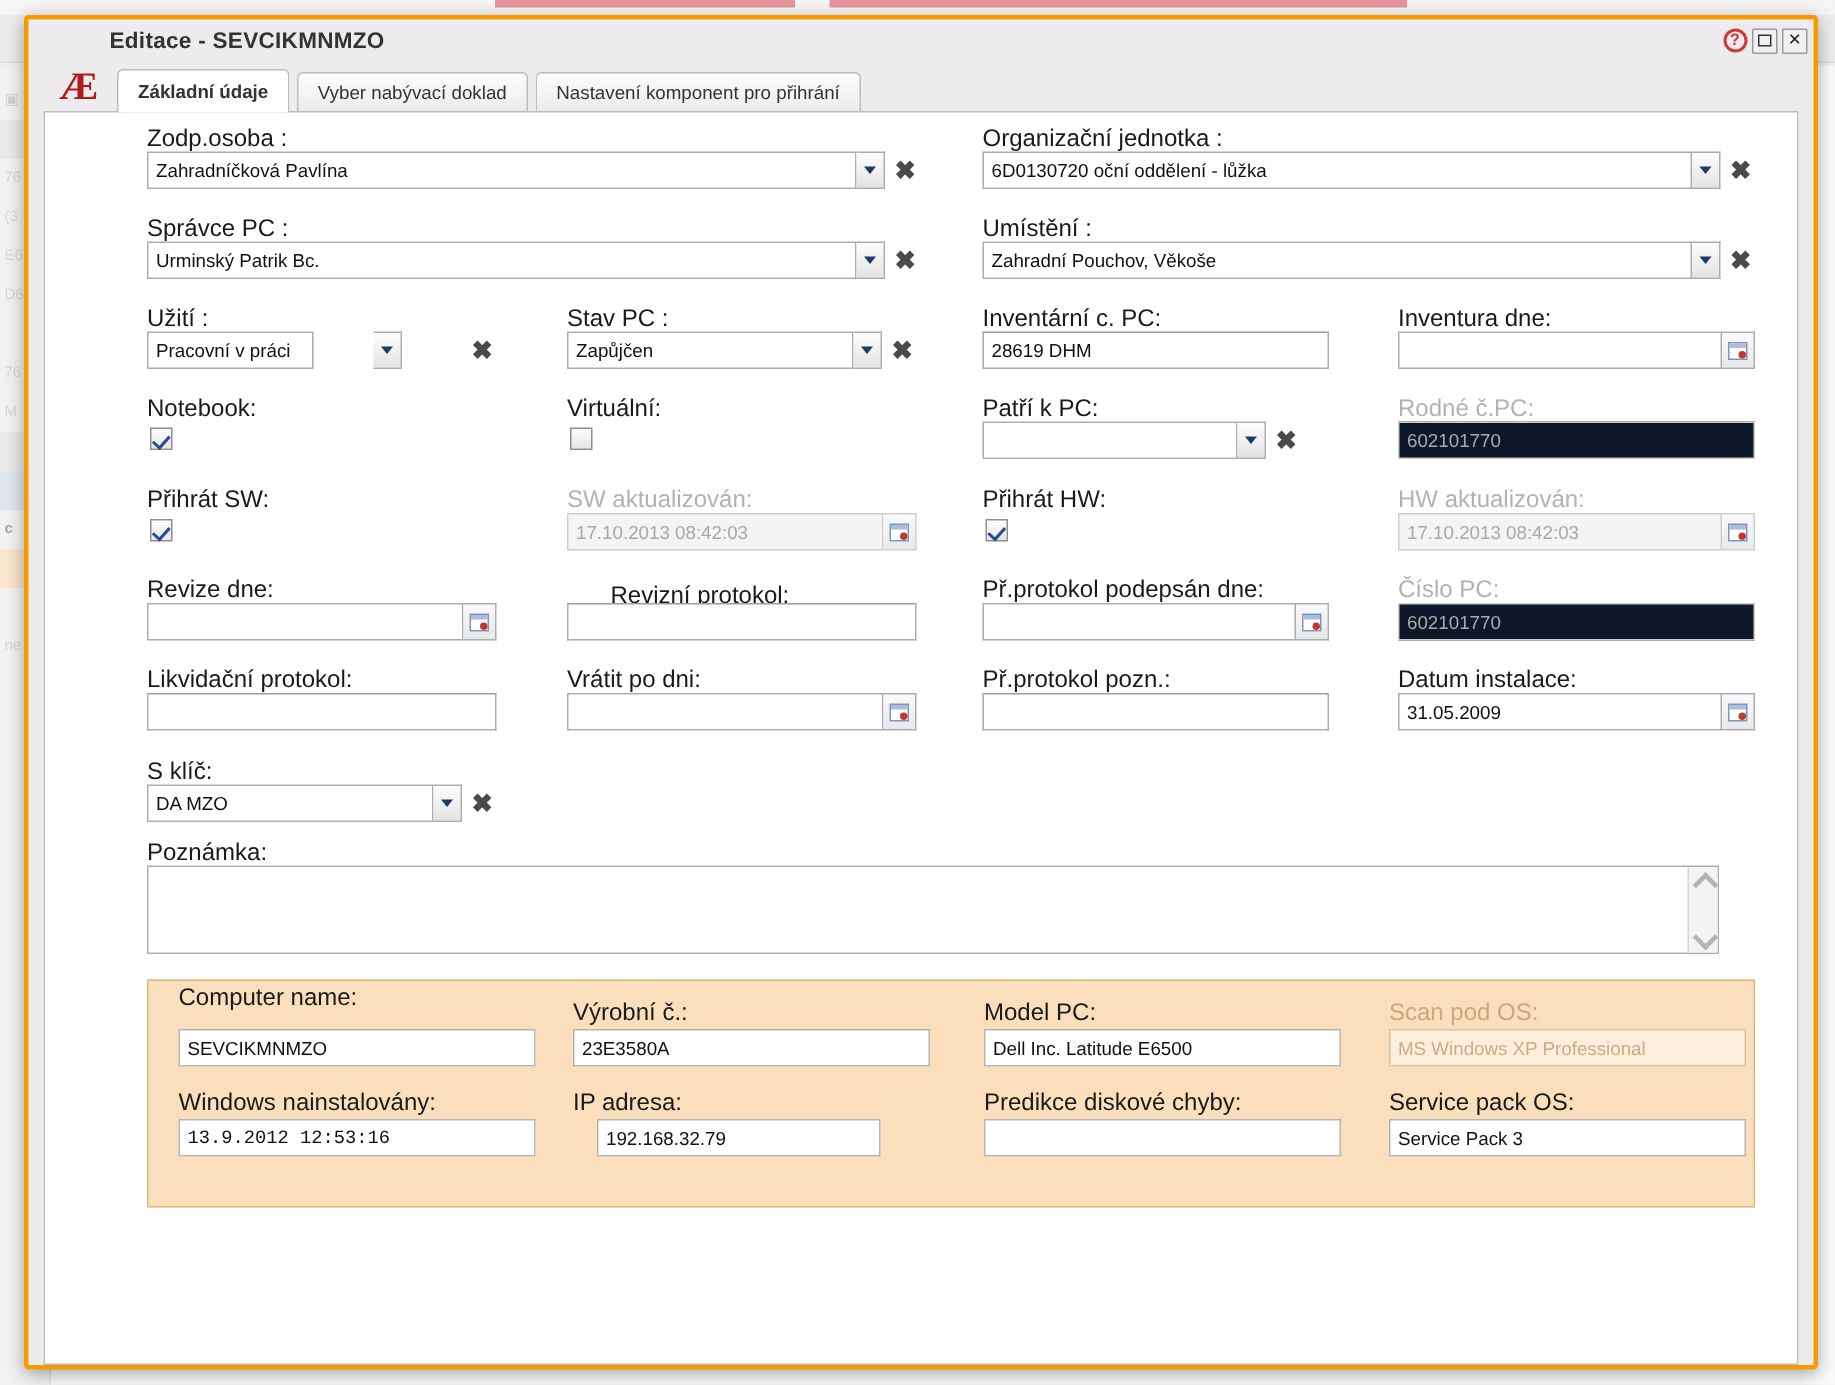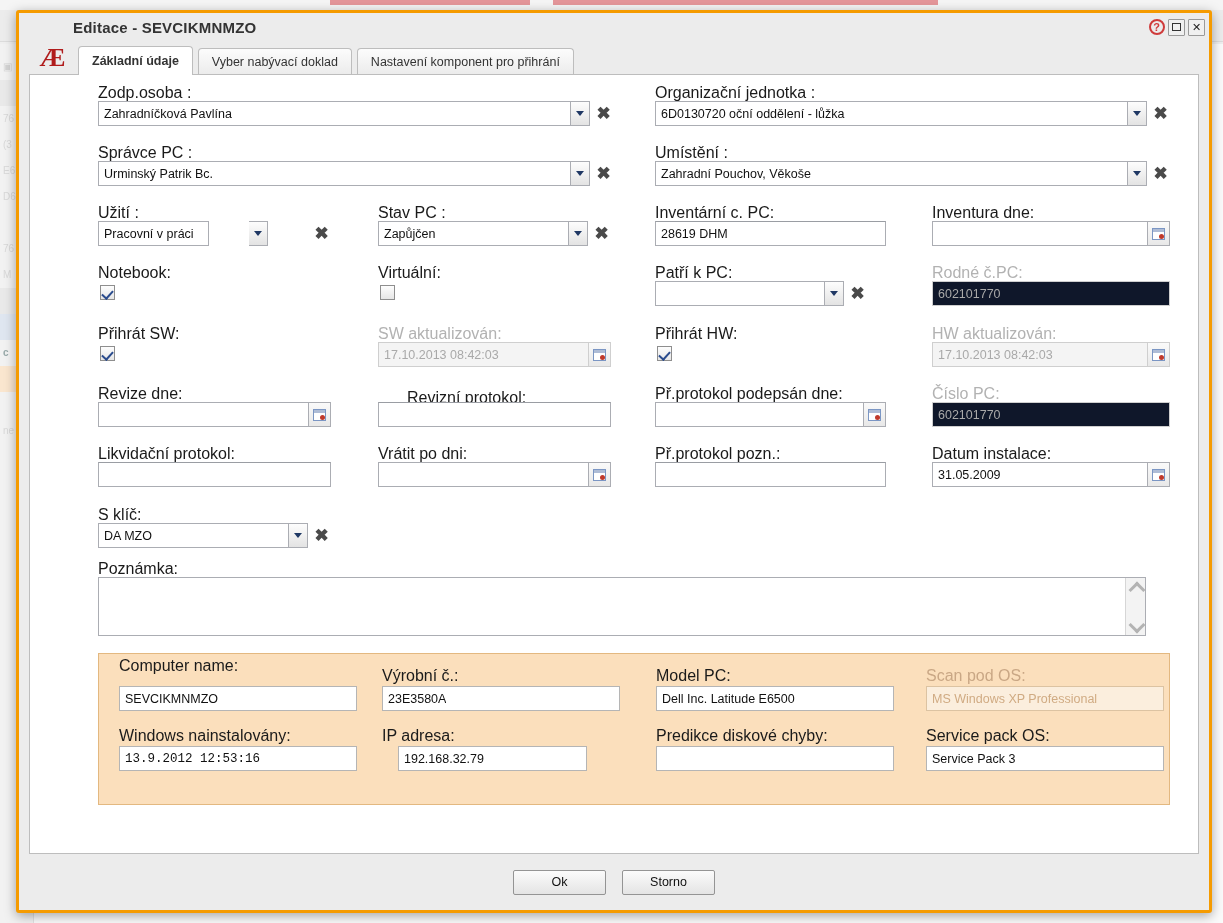--- a/index.html
+++ b/index.html
@@ -512,18 +512,14 @@
       <div class="lbl" style="left:827px; top:73px;">Service pack OS:</div>
       <div class="fld" style="left:827px; top:92px; width:238px;">
         <span class="val">Service Pack 3</span>
       </div>
 
     </div>
 
   </div>
   </div>
 
-  <div id="footer">
-    <div class="dlgbtn">Ok</div>
-    <div class="dlgbtn">Storno</div>
-  </div>
 
 </div>
 
 </body></html>

